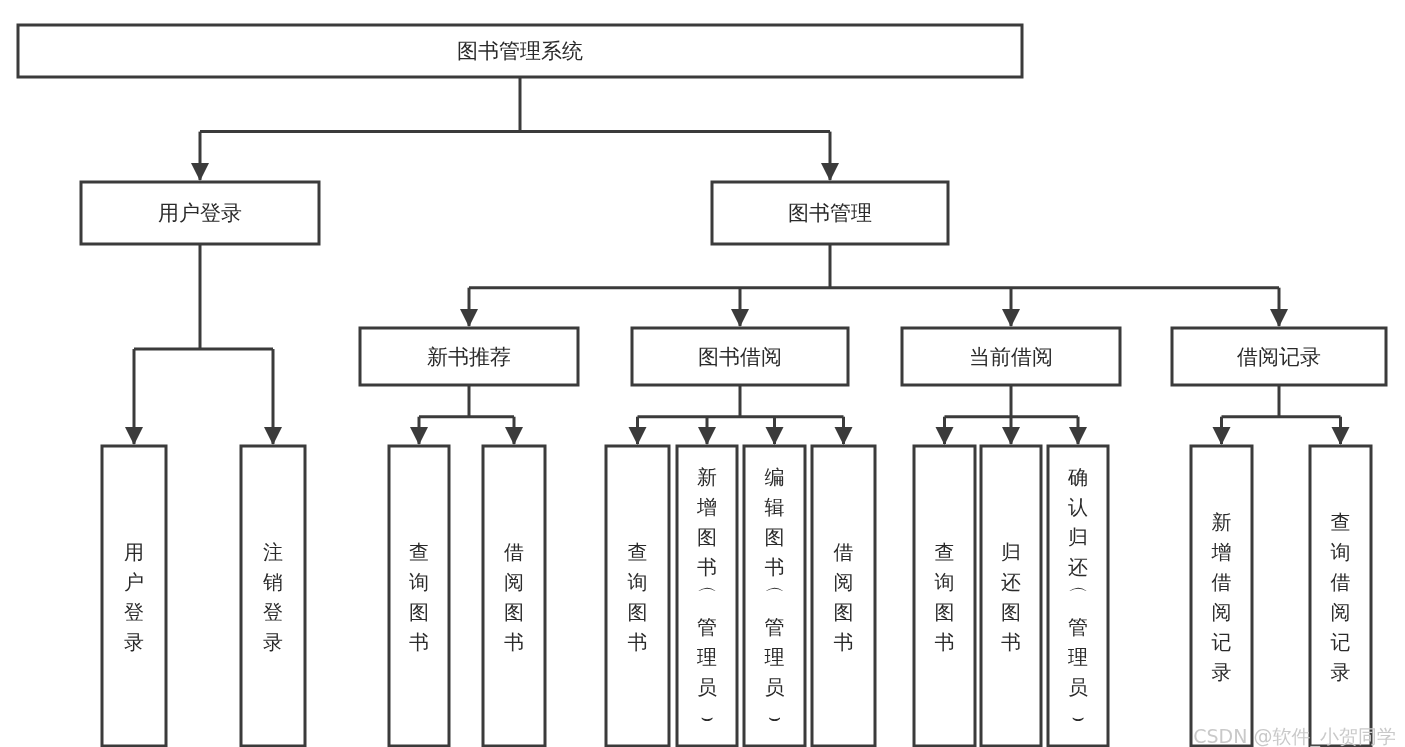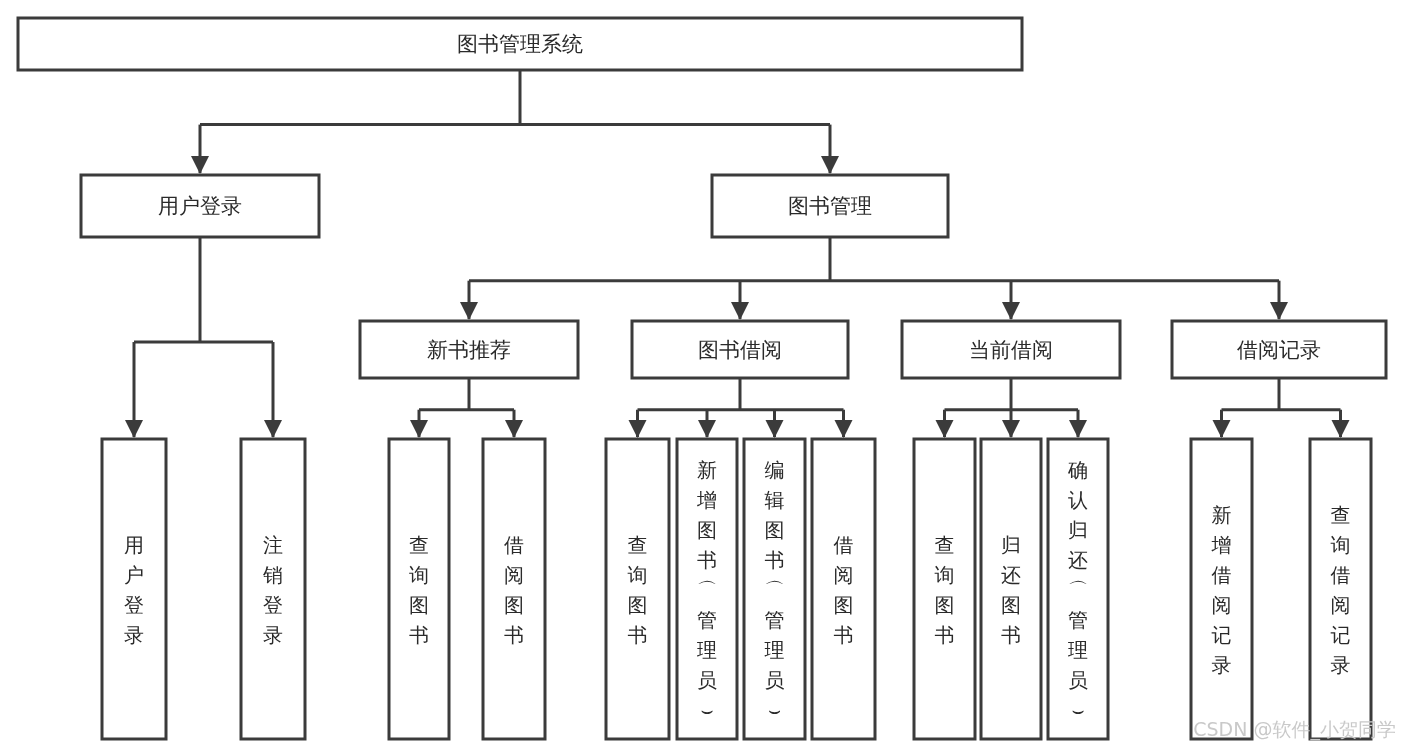--- a/index.html
+++ b/index.html
@@ -10,21 +10,21 @@
   body {
     width: 1405px;
     height: 747px;
     font-family: "DejaVu Sans", "Liberation Sans", sans-serif;
     overflow: hidden;
     position: relative;
   }
   #diagram-root {
     position: absolute;
     left: 0;
-    top: 4px;
+    top: 11px;
     width: 1405px;
     height: 627px;
   }
   svg.diagram {
     display: block;
     width: 1405px;
     height: 747px;
   }
   .node-box {
     fill: #ffffff;

